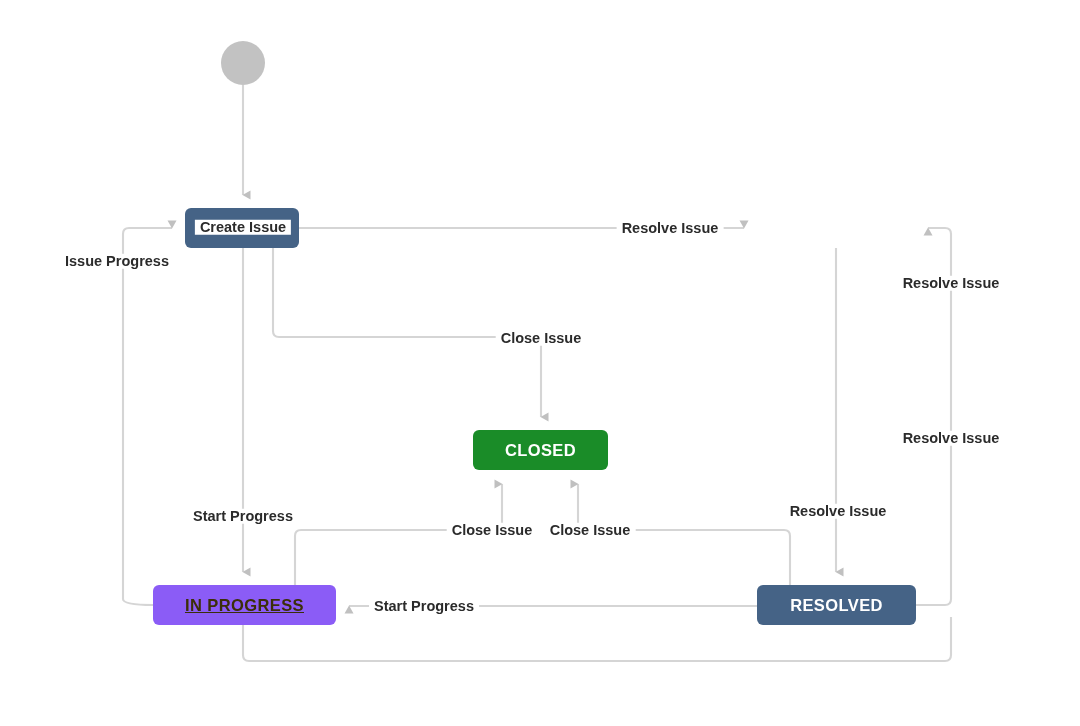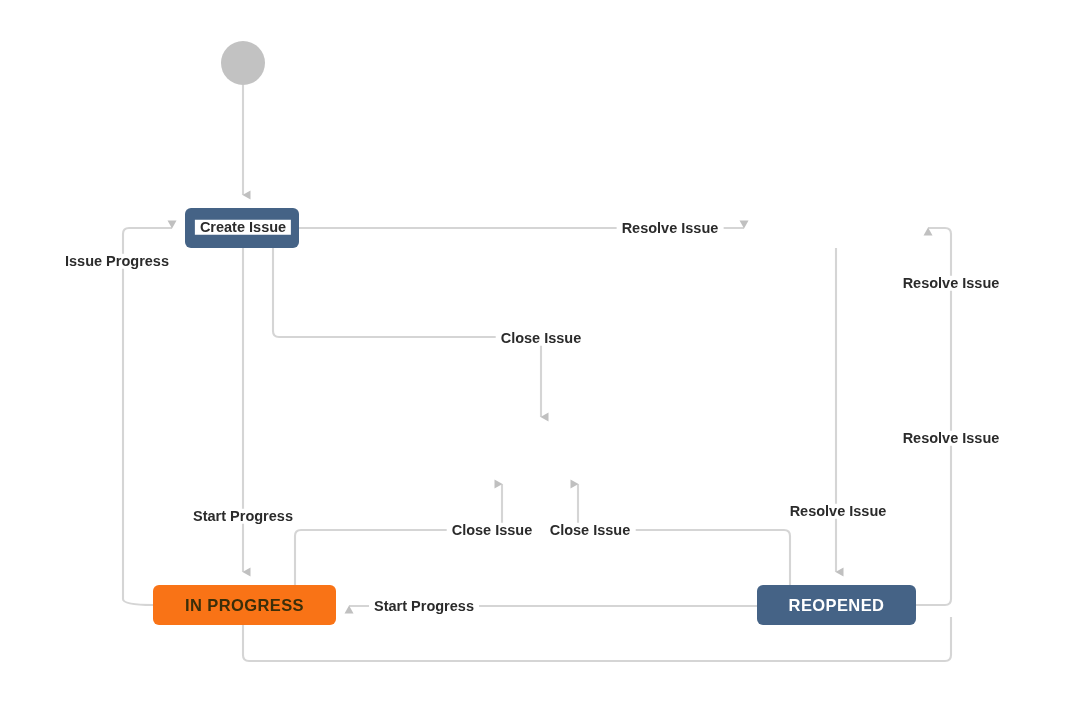--- a/index.html
+++ b/index.html
@@ -42,22 +42,23 @@
   }
   .node-open, .node-reopened {
     background: #456386;
     color: #ffffff;
   }
   .node-resolved, .node-closed {
     background: #1a8c28;
     color: #ffffff;
   }
   .node-inprogress {
-    background: #f97316;
+    background: #8b5cf6;
     color: #3b2e09;
+    text-decoration: underline;
   }
   .start-dot {
     position: absolute;
     border-radius: 50%;
     background: #c2c2c2;
   }
   .edge-label {
     position: absolute;
     font-size: 14.5px;
     font-weight: bold;
@@ -118,27 +119,30 @@
     </g>
   </svg>
 
   <div class="start-dot" style="left:221px; top:41px; width:44px; height:44px;"></div>
 
   <div class="node node-open" style="left:185px; top:208px; width:114px; height:40px;">
     <span>OPEN</span>
   </div>
 
 
+  <div class="node node-closed" style="left:473px; top:430px; width:135px; height:40px;">
+    <span>CLOSED</span>
+  </div>
 
   <div class="node node-inprogress" style="left:153px; top:585px; width:183px; height:40px;">
     <span>IN PROGRESS</span>
   </div>
 
   <div class="node node-reopened" style="left:757px; top:585px; width:159px; height:40px;">
-    <span>REOPENED</span>
+    <span>RESOLVED</span>
   </div>
 
   <div class="edge-label" style="left:243px; top:180px;margin-top:47px;">Create Issue</div>
 
   <div class="edge-label" style="left:670px; top:228px;">Resolve Issue</div>
 
   <div class="edge-label" style="left:541px; top:338px;">Close Issue</div>
 
   <div class="edge-label" style="left:243px; top:516px;">Start Progress</div>
 

